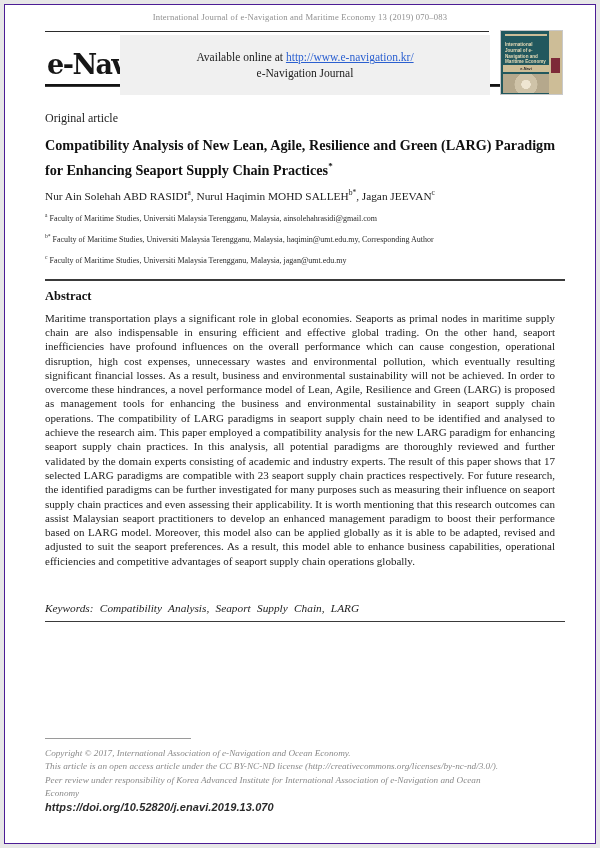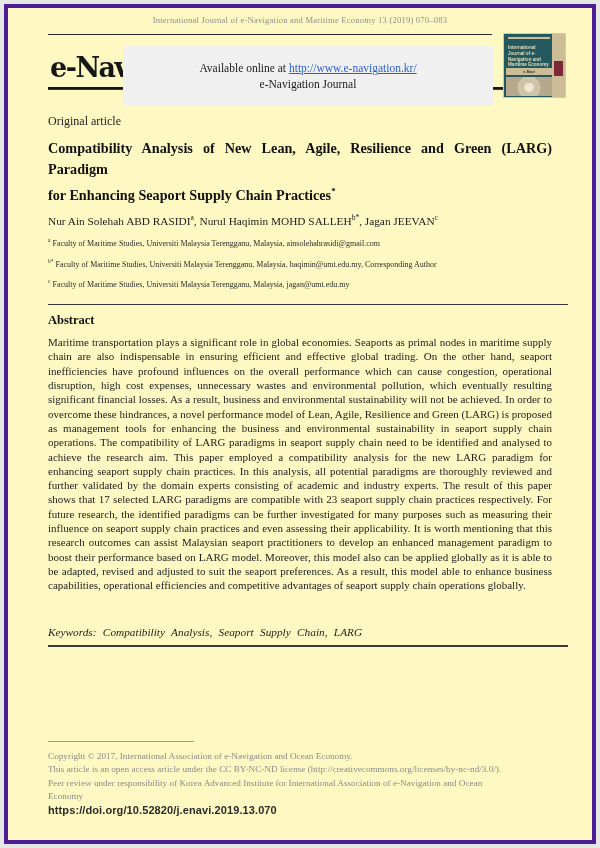--- a/index.html
+++ b/index.html
@@ -1,39 +1,39 @@
 <!DOCTYPE html>
 <html><head>
 <meta charset="utf-8">
 <style>
   html,body{margin:0;padding:0;background:#e7e7e7;width:600px;height:848px;overflow:hidden;}
   *{box-sizing:border-box;}
   .page{
-    position:absolute; inset:4px; background:#fef9c3;
-    border:4px solid #4c1d95;
+    position:absolute; inset:4px; background:#ffffff;
+    border:1px solid #4c1d95;
     font-family:"Liberation Serif", serif; color:#1f1f1f;
   }
   .content{position:relative; padding:0 40px; width:100%; height:100%;}
 
   
   .journal-ref{
     margin-top:7px; text-align:center; font-size:8.6px; color:#8f8f8f; letter-spacing:.2px;
   }
   .top-rule{margin-top:9px; width:444px; height:1.4px; background:#2b2b2b;}
 
   
   .banner{position:relative; height:48px; margin-top:3px;}
   .logo{position:absolute; left:2px; top:14px; display:flex; align-items:flex-end;}
   .logo-text{
     font-family:"DejaVu Serif", serif; font-weight:700; font-size:27px; line-height:30px;
     letter-spacing:-1.5px; color:#171717;
   }
   .logo-svg{margin-left:1px; display:block;}
   .gray-box{
-    position:absolute; left:75px; top:8px; width:370px; height:60px; background:#f0f0f0;
+    position:absolute; left:75px; top:0; width:370px; height:60px; background:#f0f0f0;
     display:flex; flex-direction:column; justify-content:center; align-items:center;
     font-size:11.5px; line-height:16px; color:#1b1b1b;
   }
   .gray-box a{color:#2a5fd0; text-decoration:underline;}
   .cover{
     position:absolute; left:455px; top:-5px; width:63px; height:65px;
     background:#22585e; overflow:hidden; border:1px solid #c9c9c9;
   }
   .cover-topline{position:absolute; left:4px; top:3px; width:42px; height:1.5px; background:#cdbd97;}
   .cover-title{
@@ -71,21 +71,21 @@
   .rule-b{margin-top:7px;}
 
   
   .abstract-heading{margin-top:8px; font-weight:700; font-size:12.5px; color:#111;}
   .abstract-body{
     margin-top:7px; font-size:11px; line-height:14.3px; text-align:justify; color:#1d1d1d;
   }
   .keywords{margin-top:34px; font-style:italic; font-size:11.3px; word-spacing:3.5px; color:#1d1d1d;}
 
   
-  .footnote-area{position:absolute; left:40px; top:726px; width:520px;}
+  .footnote-area{position:absolute; left:40px; top:726px; width:520px;font-style:italic;}
   .footnote-rule{width:146px; height:1.2px; background:#9a9a9a;}
   .footer-text{margin-top:8px; font-size:9.2px; line-height:13.2px; color:#8a8a8a;}
   .footer-peer{max-width:470px;}
   .doi{
     margin-top:1px; font-family:"Liberation Sans", sans-serif;
     font-weight:700; font-size:11px; color:#2b2b2b; letter-spacing:.1px;
   }
 </style>
 </head>
 <body>

